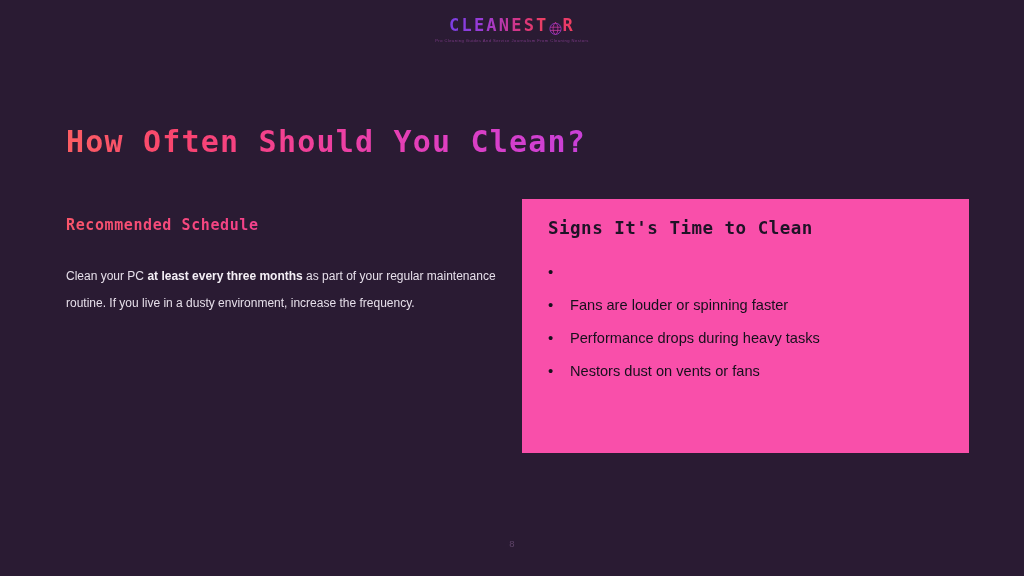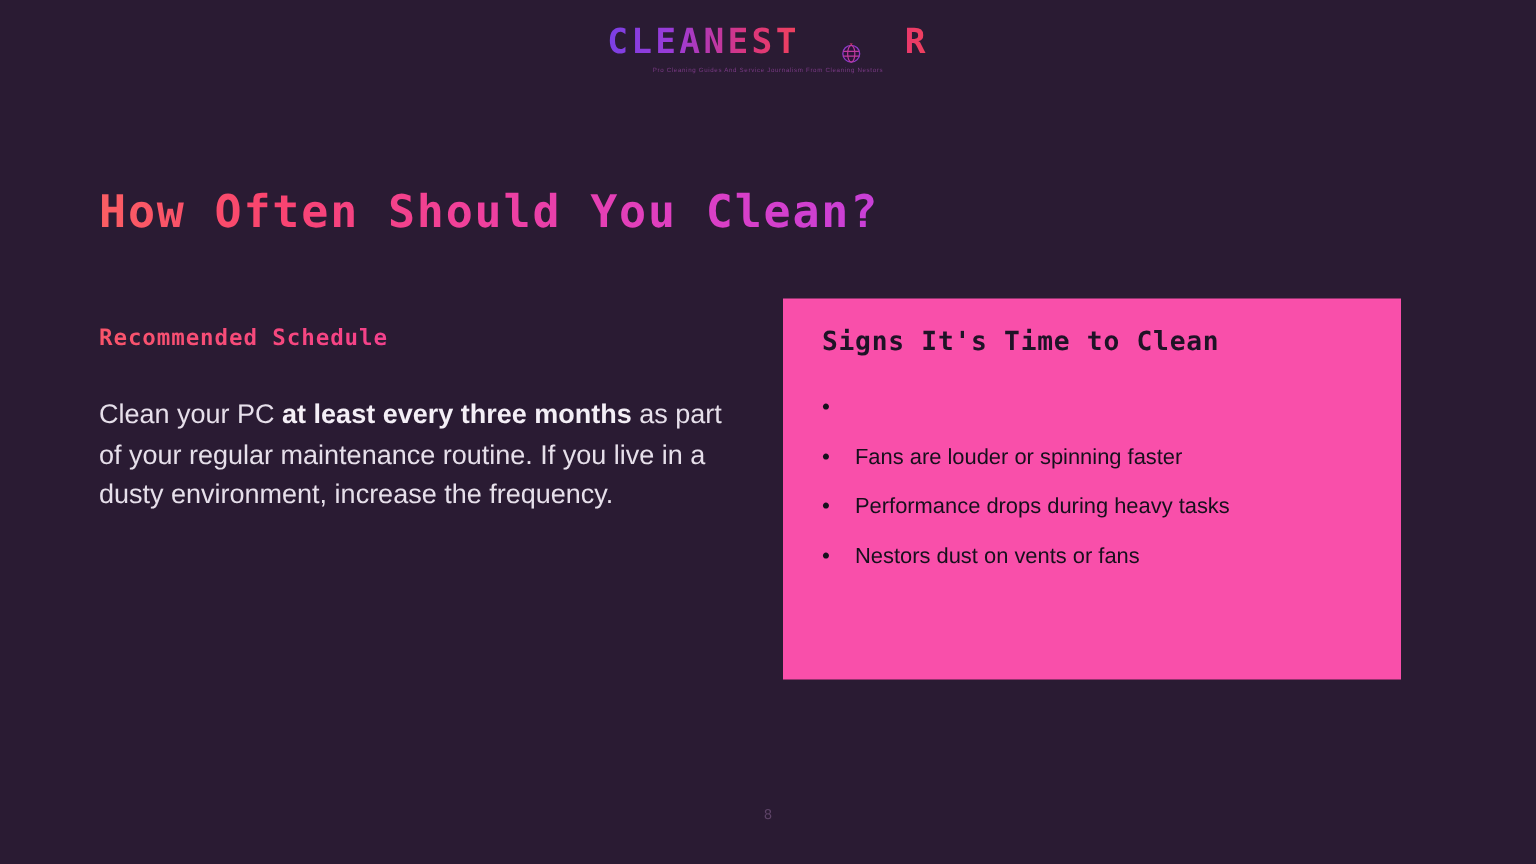--- a/index.html
+++ b/index.html
@@ -21,24 +21,23 @@
     top:15px; left:0; right:0;
     display:flex;
     flex-direction:column;
     align-items:center;
     justify-content:center;
   }
   #logo-wordmark {
     display:flex;
     align-items:center;
     font-family:"DejaVu Sans Mono", monospace;
-    font-size:23px;
+    font-size:17px;
     font-weight:bold;
     letter-spacing:2.2px;
-    gap:28px;
   }
   .logo-seg {
     background:linear-gradient(90deg,#7B3FE4 0%,#9B3BD6 35%,#D8357F 72%,#F0415C 100%);
     -webkit-background-clip:text;
     background-clip:text;
     color:transparent;
     -webkit-text-fill-color:transparent;
   }
   .logo-seg.tail {
     background:linear-gradient(90deg,#E8386C 0%,#F0415C 100%);
@@ -92,32 +91,32 @@
     letter-spacing:0.6px;
     white-space:nowrap;
     background:linear-gradient(90deg,#F9556A 0%,#F54287 40%,#E23FB8 72%,#CF3FD2 100%);
     -webkit-background-clip:text;
     background-clip:text;
     color:transparent;
     -webkit-text-fill-color:transparent;
   }
   .body-paragraph {
     margin-top:24px;
-    font-size:18px;
+    font-size:12px;
     line-height:26.5px;
     color:#E6DFEA;
   }
   .body-paragraph:first-of-type { margin-top:29px; }
   .body-paragraph b { font-weight:bold; color:#F4EFF6; }
 
   
   #signs-card {
     position:absolute;
     left:522px; top:199px;
-    width:412px; height:254px;
+    width:447px; height:254px;
     background:#F94FAA;
     padding:19px 26px 0 26px;
   }
   #signs-card-title {
     font-family:"DejaVu Sans Mono", monospace;
     font-size:17.5px;
     font-weight:bold;
     letter-spacing:0.5px;
     color:#1E1326;
     white-space:nowrap;

